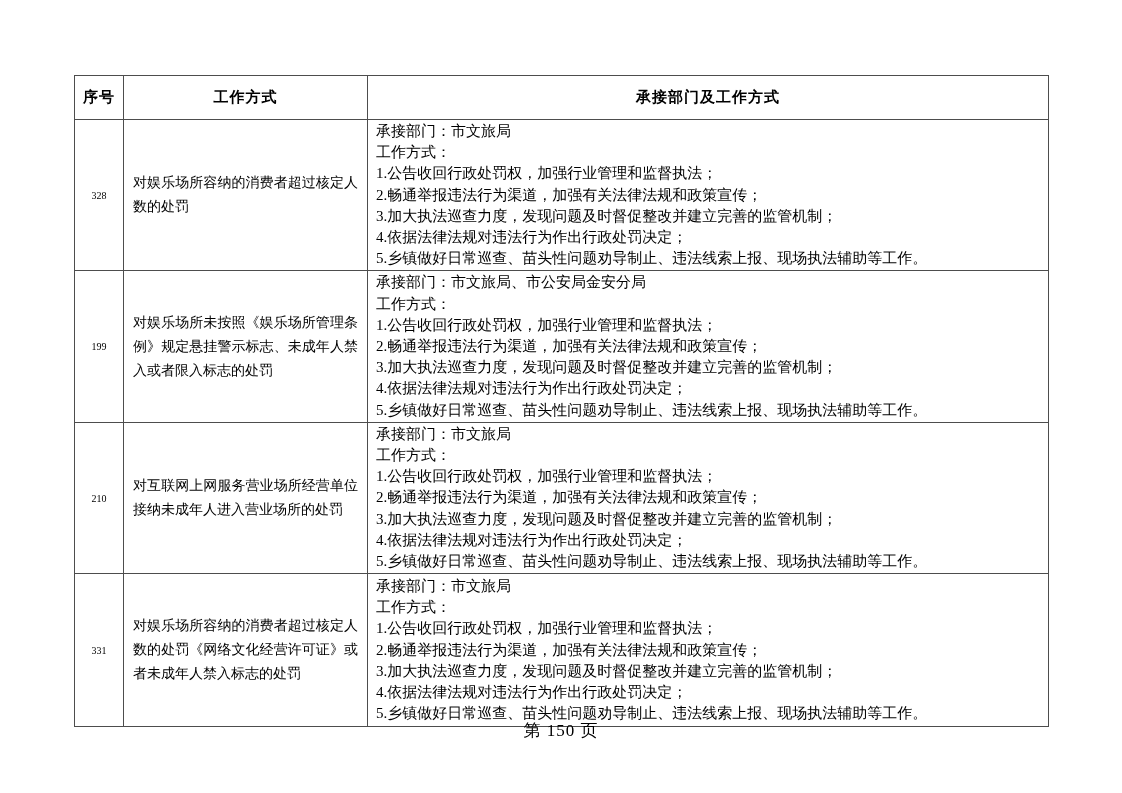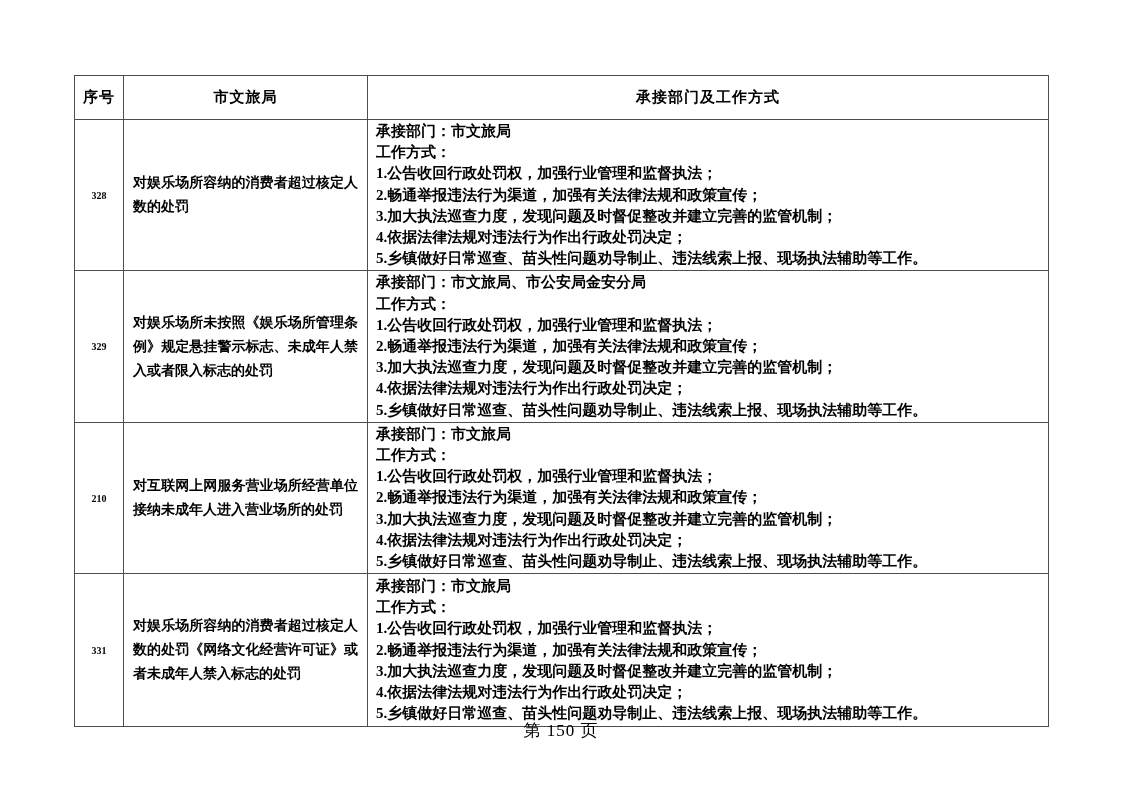--- a/index.html
+++ b/index.html
@@ -15,21 +15,20 @@
 
   table.doc-table {
     position:absolute; left:74px; top:75px;
     width:974px;
     border-collapse:collapse;
     table-layout:fixed;
   }
   .doc-table th, .doc-table td {
     border:1.5px solid #4d4d4d;
     background:#ffffff;
-    font-weight:bold;
   }
   col.c-serial { width:49px; }
   col.c-name   { width:244px; }
   col.c-detail { width:681px; }
 
   tr.hdr { height:44px; }
   .doc-table th {
     font-size:15px; font-weight:bold;
     text-align:center; vertical-align:middle;
     letter-spacing:1px;
@@ -78,40 +77,40 @@
   <table class="doc-table">
     <colgroup>
       <col class="c-serial">
       <col class="c-name">
       <col class="c-detail">
     </colgroup>
 
     <tbody>
         <tr class="hdr">
       <th>序号</th>
-      <th>市文旅局</th>
+      <th>工作方式</th>
       <th>承接部门及工作方式</th>
     </tr>
 
     <tr class="r0">
       <td class="serial">328</td>
       <td class="name">对娱乐场所容纳的消费者超过核定人数的处罚</td>
       <td class="detail">
         <div class="line">承接部门：市文旅局</div>
         <div class="line">工作方式：</div>
         <div class="line">1.公告收回行政处罚权，加强行业管理和监督执法；</div>
         <div class="line">2.畅通举报违法行为渠道，加强有关法律法规和政策宣传；</div>
         <div class="line">3.加大执法巡查力度，发现问题及时督促整改并建立完善的监管机制；</div>
         <div class="line">4.依据法律法规对违法行为作出行政处罚决定；</div>
         <div class="line">5.乡镇做好日常巡查、苗头性问题劝导制止、违法线索上报、现场执法辅助等工作。</div>
       </td>
     </tr>
 
     <tr class="r1">
-      <td class="serial">329</td>
+      <td class="serial">199</td>
       <td class="name">对娱乐场所未按照《娱乐场所管理条例》规定悬挂警示标志、未成年人禁入或者限入标志的处罚</td>
       <td class="detail">
         <div class="line">承接部门：市文旅局、市公安局金安分局</div>
         <div class="line">工作方式：</div>
         <div class="line">1.公告收回行政处罚权，加强行业管理和监督执法；</div>
         <div class="line">2.畅通举报违法行为渠道，加强有关法律法规和政策宣传；</div>
         <div class="line">3.加大执法巡查力度，发现问题及时督促整改并建立完善的监管机制；</div>
         <div class="line">4.依据法律法规对违法行为作出行政处罚决定；</div>
         <div class="line">5.乡镇做好日常巡查、苗头性问题劝导制止、违法线索上报、现场执法辅助等工作。</div>
       </td>

